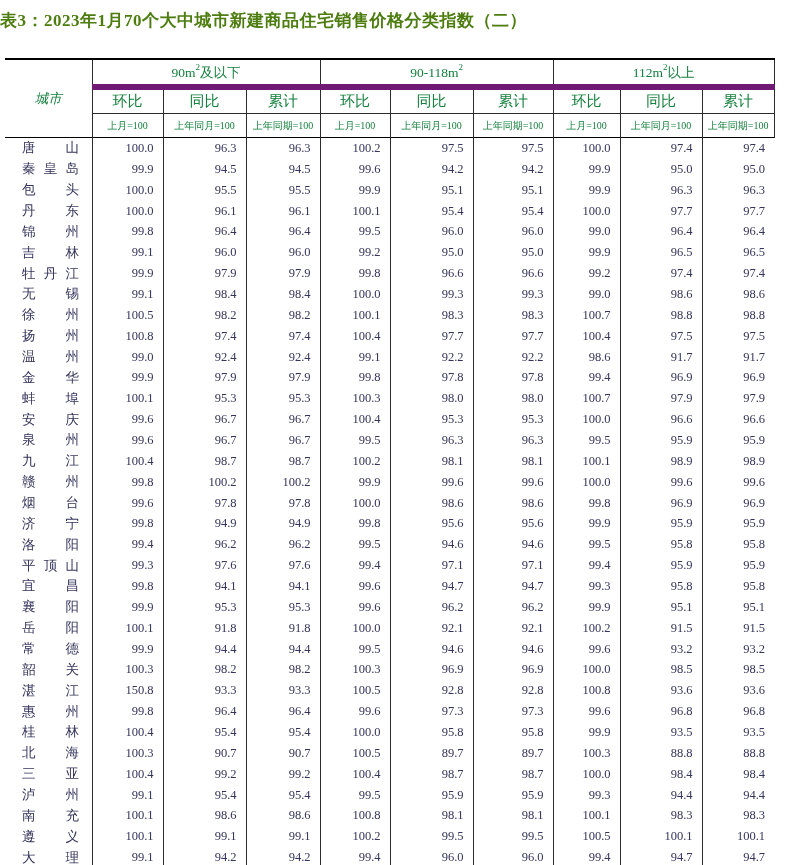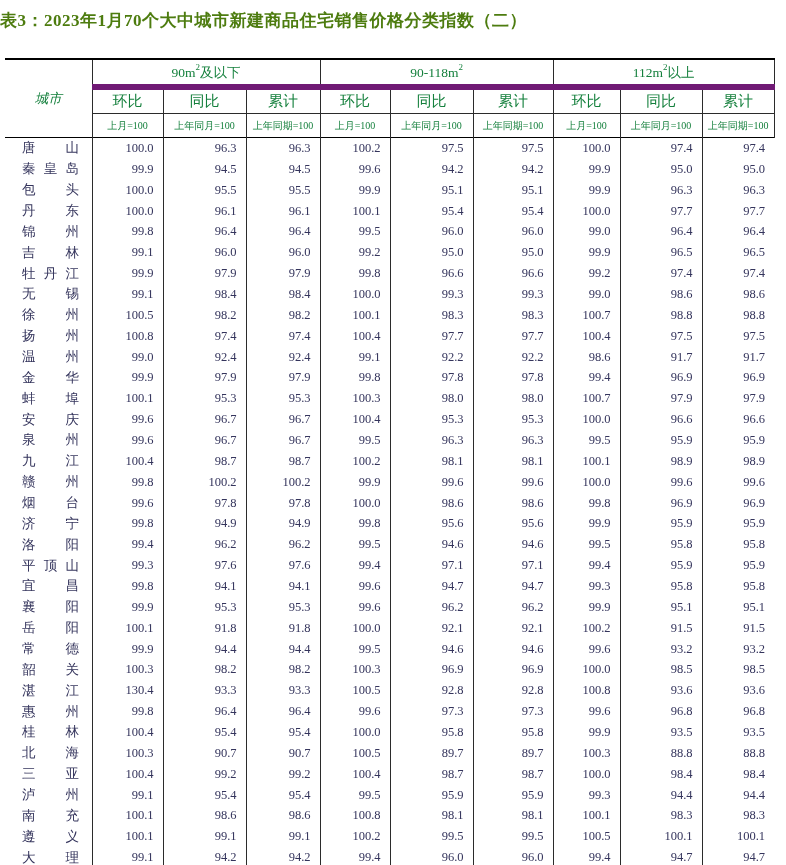--- a/index.html
+++ b/index.html
@@ -570,21 +570,21 @@
           <td class="num-cell">98.5</td>
           <td class="num-cell">98.5</td>
         </tr>
         <tr>
           <td class="city-cell">
             <span class="city-name">
               <span>湛</span>
               <span>江</span>
             </span>
           </td>
-          <td class="num-cell">130.4</td>
+          <td class="num-cell">150.8</td>
           <td class="num-cell">93.3</td>
           <td class="num-cell">93.3</td>
           <td class="num-cell">100.5</td>
           <td class="num-cell">92.8</td>
           <td class="num-cell">92.8</td>
           <td class="num-cell">100.8</td>
           <td class="num-cell">93.6</td>
           <td class="num-cell">93.6</td>
         </tr>
         <tr>

